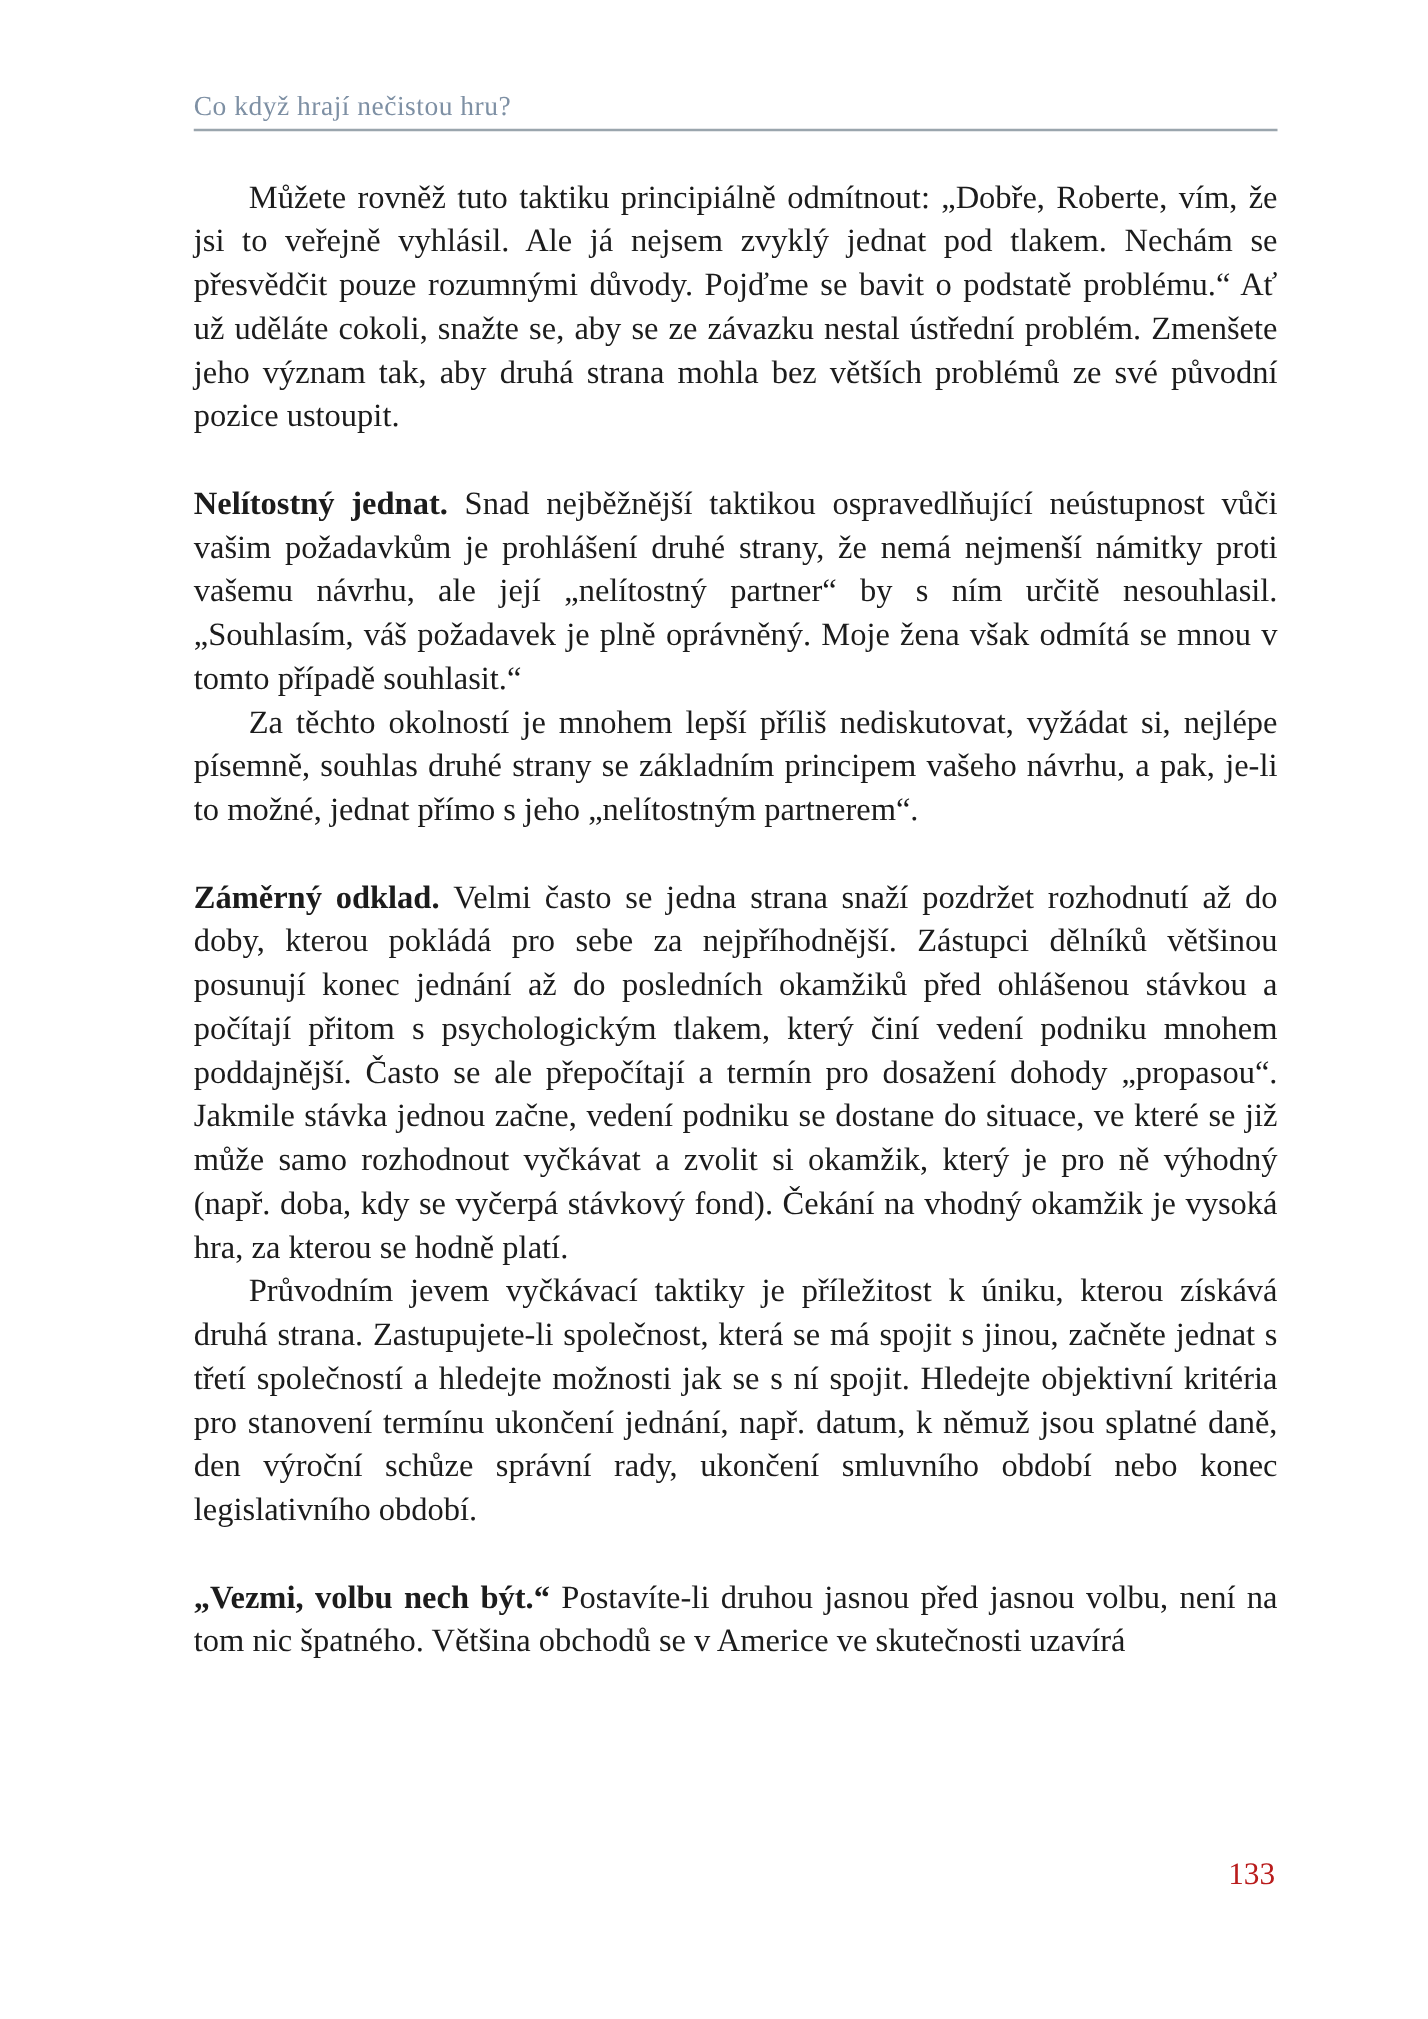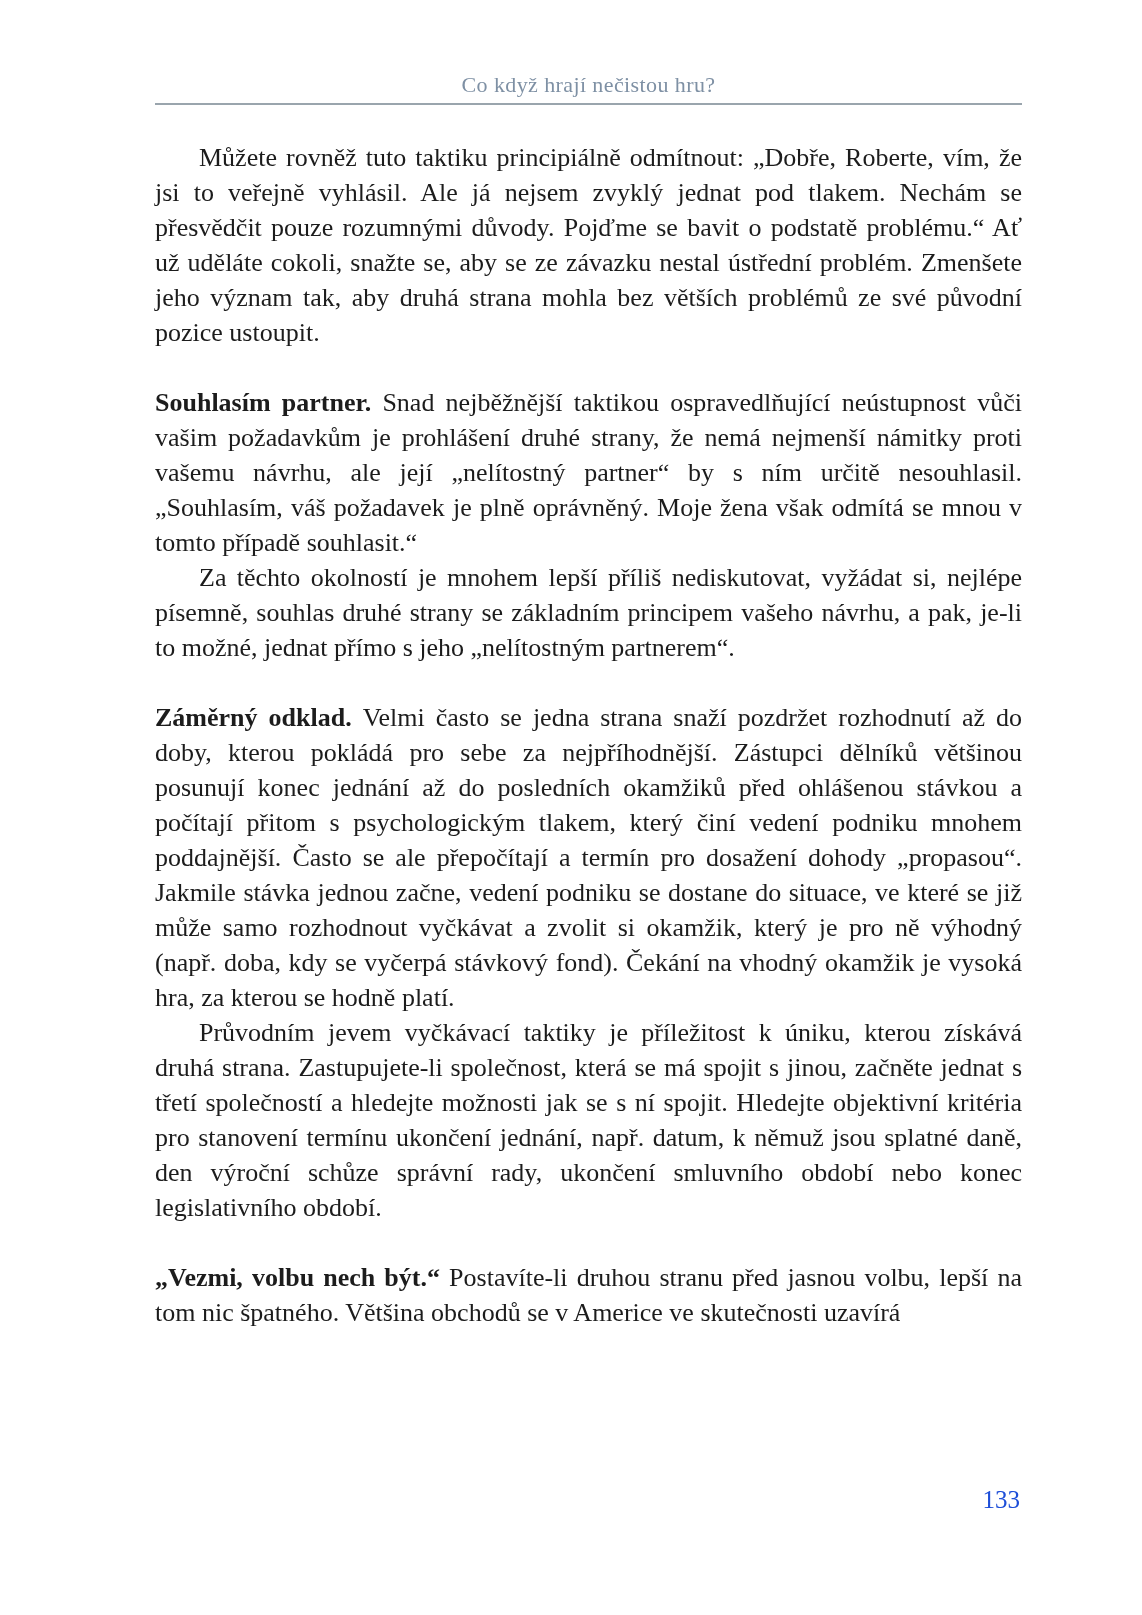--- a/index.html
+++ b/index.html
@@ -13,21 +13,21 @@
     background: #ffffff;
     margin: 0 auto;
     overflow: hidden;
   }
 
   .header {
     position: absolute;
     left: 155px;
     right: 120px;
     top: 72px;
-    text-align: center;
+    text-align: left;
     font-size: 22px;
     letter-spacing: 0.4px;
   }
 
   .header-rule {
     position: absolute;
     left: 155px;
     right: 120px;
     top: 103px;
     border-top: 2px solid #9aa5ad;
@@ -58,20 +58,20 @@
 </head>
 <body>
 
 <div class="sheet">
   <div class="header">
     <span class="running-title" style="color: rgb(126, 144, 164);">Co když hrají nečistou hru?</span>
   </div>
   <div class="header-rule" style="border-top-color: rgb(154, 165, 173);"></div>
   <div class="content" style="color: rgb(28, 28, 28);">
       <p class="para indent"><span>Můžete rovněž tuto taktiku principiálně odmítnout: „Dobře, Roberte, vím, že jsi to veřejně vyhlásil. Ale já nejsem zvyklý jednat pod tlakem. Nechám se přesvědčit pouze rozumnými důvody. Pojďme se bavit o podstatě problému.“ Ať už uděláte cokoli, snažte se, aby se ze závazku nestal ústřední problém. Zmenšete jeho význam tak, aby druhá strana mohla bez větších problémů ze své původní pozice ustoupit.</span></p>
-      <p class="para gap"><span class="lead">Souhlasím partner. </span><span>Snad nejběžnější taktikou ospravedlňující neústupnost vůči vašim požadavkům je prohlášení druhé strany, že nemá nejmenší námitky proti vašemu návrhu, ale její „nelítostný partner“ by s ním určitě nesouhlasil. „Souhlasím, váš požadavek je plně oprávněný. Moje žena však odmítá se mnou v tomto případě souhlasit.“</span></p>
+      <p class="para gap"><span class="lead">Nelítostný jednat. </span><span>Snad nejběžnější taktikou ospravedlňující neústupnost vůči vašim požadavkům je prohlášení druhé strany, že nemá nejmenší námitky proti vašemu návrhu, ale její „nelítostný partner“ by s ním určitě nesouhlasil. „Souhlasím, váš požadavek je plně oprávněný. Moje žena však odmítá se mnou v tomto případě souhlasit.“</span></p>
       <p class="para indent"><span>Za těchto okolností je mnohem lepší příliš nediskutovat, vyžádat si, nejlépe písemně, souhlas druhé strany se základním principem vašeho návrhu, a pak, je-li to možné, jednat přímo s jeho „nelítostným partnerem“.</span></p>
       <p class="para gap"><span class="lead">Záměrný odklad. </span><span>Velmi často se jedna strana snaží pozdržet rozhodnutí až do doby, kterou pokládá pro sebe za nejpříhodnější. Zástupci dělníků většinou posunují konec jednání až do posledních okamžiků před ohlášenou stávkou a počítají přitom s psychologickým tlakem, který činí vedení podniku mnohem poddajnější. Často se ale přepočítají a termín pro dosažení dohody „propasou“. Jakmile stávka jednou začne, vedení podniku se dostane do situace, ve které se již může samo rozhodnout vyčkávat a zvolit si okamžik, který je pro ně výhodný (např. doba, kdy se vyčerpá stávkový fond). Čekání na vhodný okamžik je vysoká hra, za kterou se hodně platí.</span></p>
       <p class="para indent"><span>Průvodním jevem vyčkávací taktiky je příležitost k úniku, kterou získává druhá strana. Zastupujete-li společnost, která se má spojit s jinou, začněte jednat s třetí společností a hledejte možnosti jak se s ní spojit. Hledejte objektivní kritéria pro stanovení termínu ukončení jednání, např. datum, k němuž jsou splatné daně, den výroční schůze správní rady, ukončení smluvního období nebo konec legislativního období.</span></p>
-      <p class="para gap"><span class="lead">„Vezmi, volbu nech být.“ </span><span>Postavíte-li druhou stranu před jasnou volbu, lepší na tom nic špatného. Většina obchodů se v Americe ve skutečnosti uzavírá</span></p>
+      <p class="para gap"><span class="lead">„Vezmi, volbu nech být.“ </span><span>Postavíte-li druhou jasnou před jasnou volbu, není na tom nic špatného. Většina obchodů se v Americe ve skutečnosti uzavírá</span></p>
     </div>
-  <div class="page-number" style="color: #1d4ed8; font-family: Liberation Serif, serif;">133</div>
+  <div class="page-number" style="color: #b91c1c; font-family: Liberation Serif, serif;">133</div>
 </div>
 
 </body></html>

